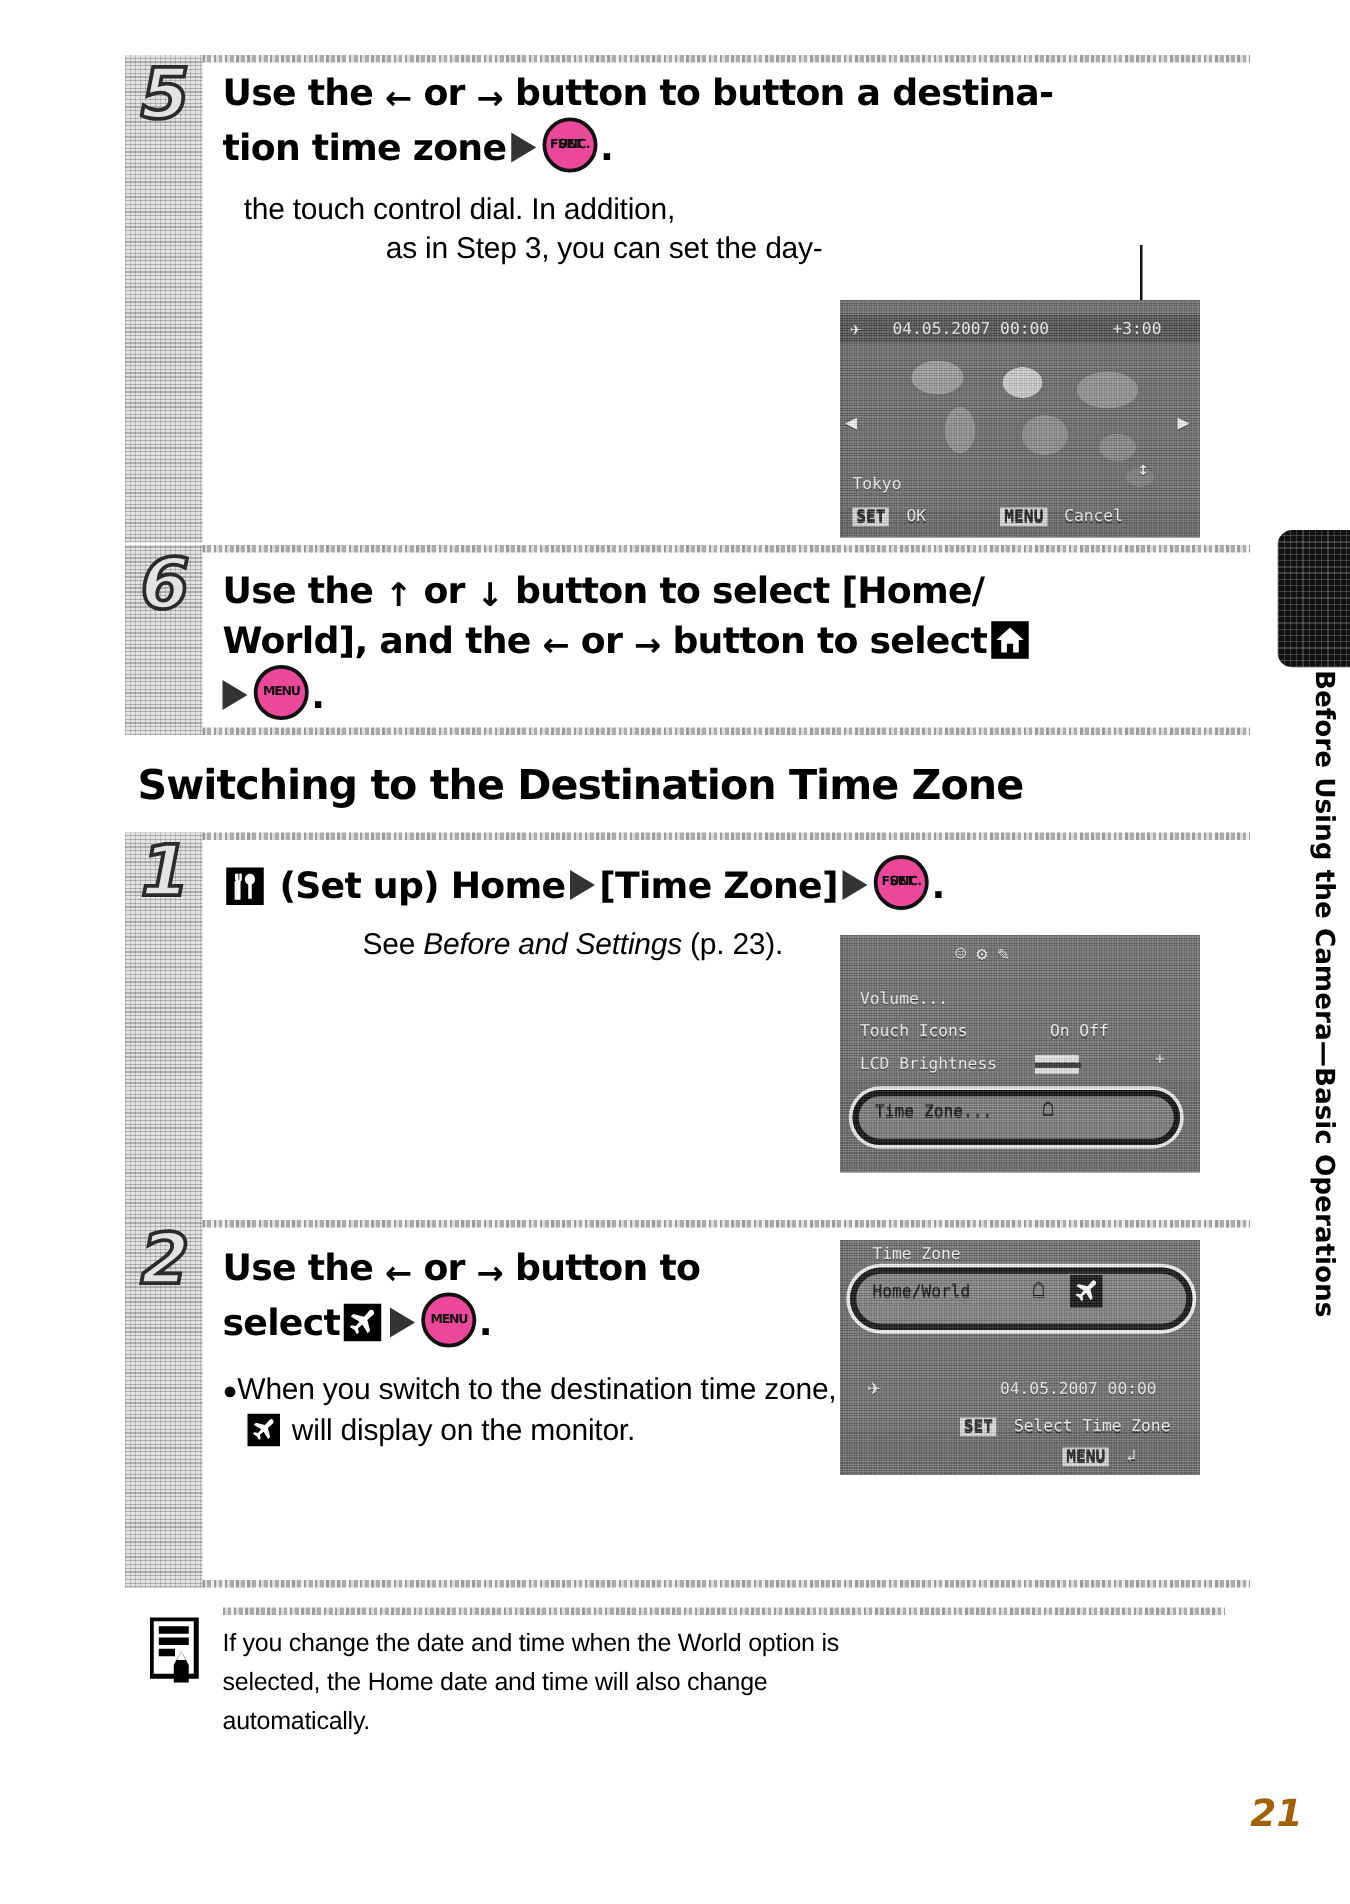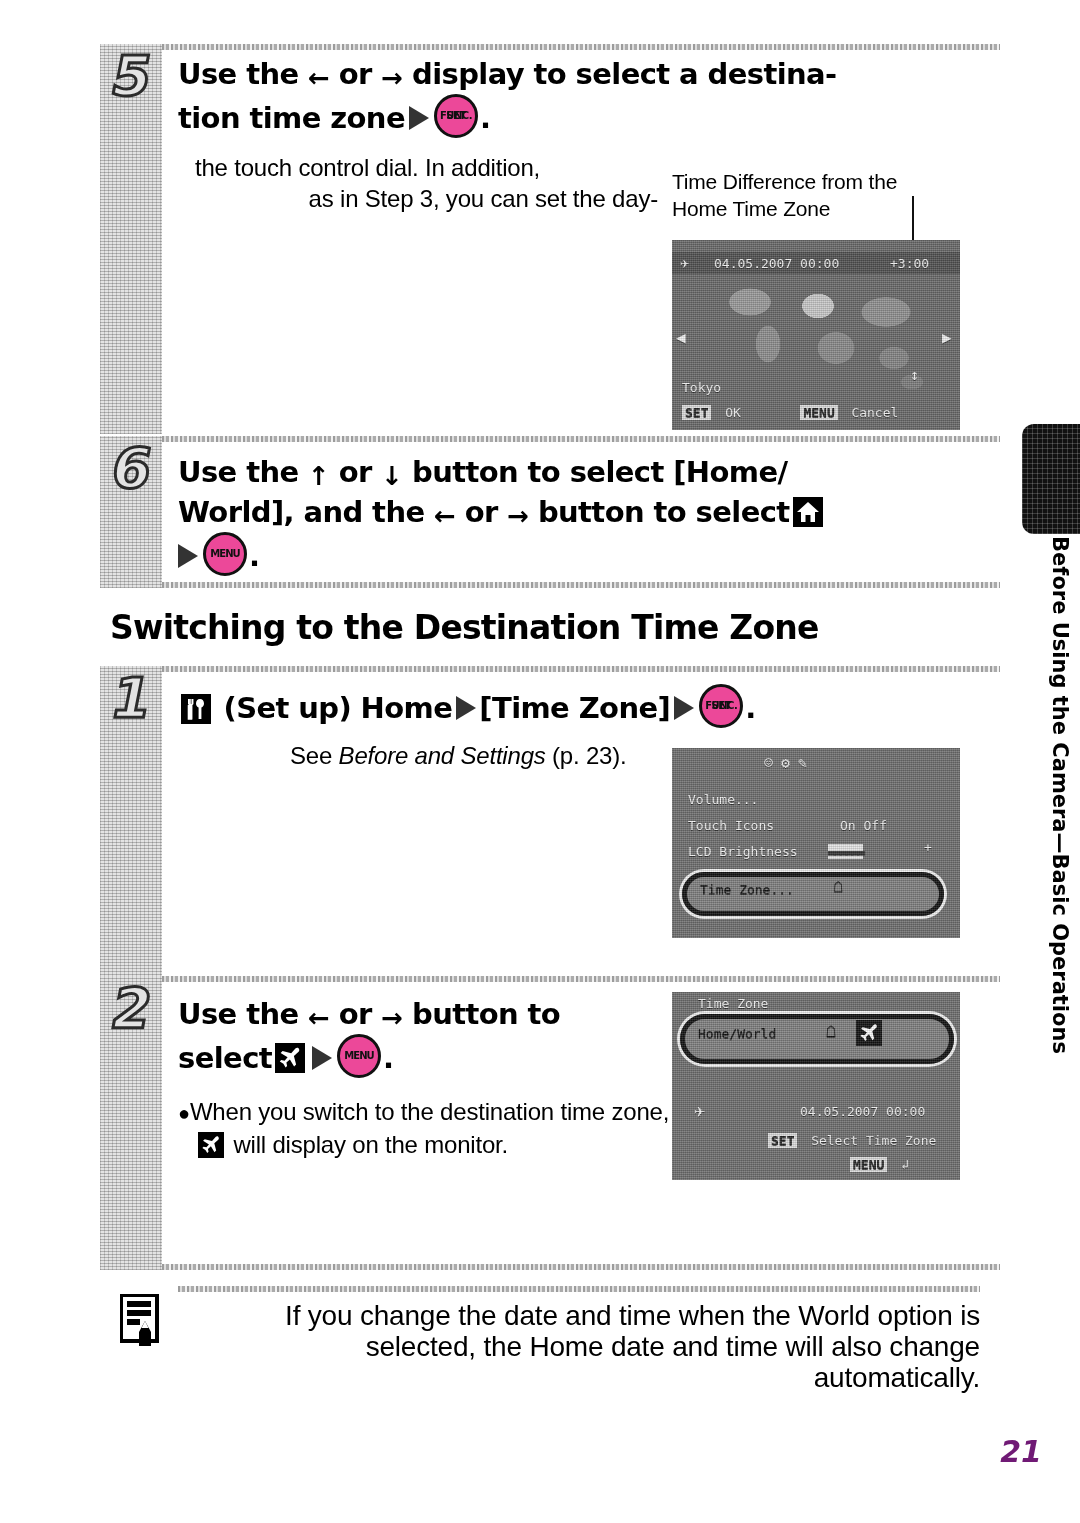--- a/index.html
+++ b/index.html
@@ -158,74 +158,70 @@
   .caption-rule{position:absolute;background:#111;width:2px;}
 
   
   .note-wrap{position:absolute;}
   .note-rule{
     position:absolute;left:58px;right:0;top:0;height:6px;
     background:repeating-linear-gradient(90deg,#8a8a8a 0 2px,#d7d7d7 2px 4px,#9c9c9c 4px 7px,#efefef 7px 9px);
     opacity:.85;
   }
   .note-icon{position:absolute;left:0;top:8px;width:46px;height:54px;}
-  .note-text{position:absolute;left:58px;right:0;top:14px;font-size:28px;line-height:31px;letter-spacing:-0.2px;text-align:right;}
+  .note-text{position:absolute;left:58px;right:0;top:14px;font-size:20px;line-height:31px;letter-spacing:-0.2px;}
 
   
   .tab{
     position:absolute;right:0;
     background:
       repeating-linear-gradient(0deg, rgba(255,255,255,.18) 0 1px, rgba(0,0,0,0) 1px 5px),
       repeating-linear-gradient(90deg, rgba(255,255,255,.18) 0 1px, rgba(0,0,0,0) 1px 5px),
       #111;
     border-radius:12px 0 0 12px;
   }
   .tab-label{
     position:absolute;right:8px;
     writing-mode:vertical-rl;
     font-family:"DejaVu Sans", sans-serif;
     font-weight:bold;font-size:21px;letter-spacing:0px;
     color:#000;white-space:nowrap;
   }
   .page-num{
     position:absolute;
     font-family:"DejaVu Sans", sans-serif;
-    font-weight:bold;font-style:italic;font-size:30px;color:#701a75;
+    font-weight:bold;font-style:italic;font-size:30px;color:#a16207;
   }
 </style>
 </head>
 <body>
 
 <div class="page">
 
   <div class="step-block" style="left:100px;top:44px;width:900px;height:390px;">
     <div class="step-gutter"></div>
     <div class="step-num">5</div>
     <div class="rule-top"></div>
 
     <div class="step-body">
       <div class="step-head">
         <span>Use the</span>
         <span class="glyph arr">←</span>
         <span>or</span>
         <span class="glyph arr">→</span>
-        <span>display to select a destina-</span><br>
+        <span>button to button a destina-</span><br>
         <span>tion time zone</span><span class="tri"></span><span class="btn-round fs"><span><span>FUNC.</span><br><span class="l2">SET</span></span></span><span class="period">.</span>
       </div>
 
       <div class="body-text" style="width:480px;margin-top:14px;">
         <span class="bullet-line" style="text-indent:0;padding-left:17px;"><span>the touch control dial. In addition,</span></span>
         <span class="bullet-line" style="text-indent:0;padding-left:17px;text-align:right;"><span>as in Step 3, you can set the day-</span></span>
       </div>
     </div>
 
-    <div class="caption" style="left:572px;top:124px;width:300px;">
-      <span>Time Difference from the</span><br>
-      <span>Home Time Zone</span>
-    </div>
     <div class="caption-rule" style="left:812px;top:152px;height:44px;"></div>
 
     <div class="lcd" style="left:572px;top:196px;width:288px;height:190px;">
       <div class="world"></div>
       <div class="topbar"></div>
       <div class="lcd-txt" style="left:8px;top:14px;font-size:15px;">✈</div>
       <div class="lcd-txt" style="left:42px;top:16px;">04.05.2007 00:00</div>
       <div class="lcd-txt" style="left:218px;top:16px;">+3:00</div>
       <div class="lcd-txt" style="left:4px;top:88px;font-size:16px;">◀</div>
       <div class="lcd-txt" style="left:270px;top:88px;font-size:16px;">▶</div>

